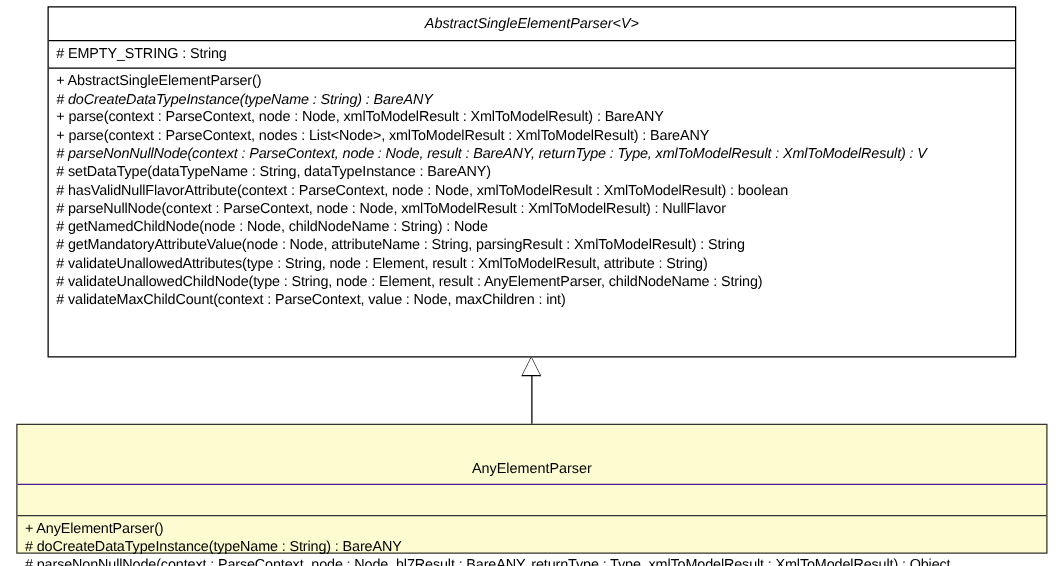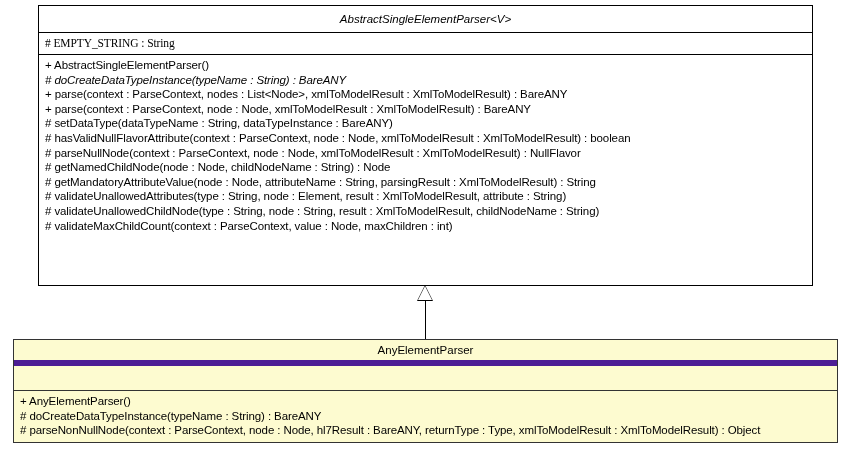--- a/index.html
+++ b/index.html
@@ -36,21 +36,22 @@
     align-items: center;
     justify-content: center;
     border-bottom: 1px solid #000000;
   }
 
   .class-name-row.italic {
     font-style: italic;
   }
 
   .uml-class.filled .class-name-row {
-    border-bottom: 6px solid #4c1d95;
+    border-bottom: 1px solid #4c1d95;
+    margin-top: 22px;
   }
 
   .attr-section {
     box-sizing: border-box;
     border-bottom: 1px solid #000000;
     padding: 3px 5px 3px 6px;
   }
 
   .uml-class.filled .attr-section {
     border-bottom: 1px solid #333333;
@@ -103,35 +104,36 @@
 <body>
 
 <div class="gen-link">
   <div class="gen-stem" style="left:425px; top:299px; height:41px;"></div>
   <div class="gen-triangle-outline" style="left:417px; top:285px;"></div>
   <div class="gen-triangle" style="left:418px; top:286px;"></div>
 </div>
 
 <div class="uml-class" style="left:38px; top:5px; width:775px; height:281px;">
   <div class="class-name-row italic" style="height:27px;">AbstractSingleElementParser&lt;V&gt;</div>
-  <div class="attr-section" style="height:22px;font-family:Liberation Serif, serif;">
+  <div class="attr-section" style="height:22px;">
     <div class="member-line"># EMPTY_STRING : String</div>
   </div>
   <div class="ops-section">
     <div class="member-line">+ AbstractSingleElementParser()</div>
     <div class="member-line italic"># doCreateDataTypeInstance(typeName : String) : BareANY</div>
+    <div class="member-line">+ parse(context : ParseContext, node : Node, xmlToModelResult : XmlToModelResult) : BareANY</div>
     <div class="member-line">+ parse(context : ParseContext, nodes : List&lt;Node&gt;, xmlToModelResult : XmlToModelResult) : BareANY</div>
-    <div class="member-line">+ parse(context : ParseContext, node : Node, xmlToModelResult : XmlToModelResult) : BareANY</div>
+    <div class="member-line italic"># parseNonNullNode(context : ParseContext, node : Node, result : BareANY, returnType : Type, xmlToModelResult : XmlToModelResult) : V</div>
     <div class="member-line"># setDataType(dataTypeName : String, dataTypeInstance : BareANY)</div>
     <div class="member-line"># hasValidNullFlavorAttribute(context : ParseContext, node : Node, xmlToModelResult : XmlToModelResult) : boolean</div>
     <div class="member-line"># parseNullNode(context : ParseContext, node : Node, xmlToModelResult : XmlToModelResult) : NullFlavor</div>
     <div class="member-line"># getNamedChildNode(node : Node, childNodeName : String) : Node</div>
     <div class="member-line"># getMandatoryAttributeValue(node : Node, attributeName : String, parsingResult : XmlToModelResult) : String</div>
     <div class="member-line"># validateUnallowedAttributes(type : String, node : Element, result : XmlToModelResult, attribute : String)</div>
-    <div class="member-line"># validateUnallowedChildNode(type : String, node : String, result : XmlToModelResult, childNodeName : String)</div>
+    <div class="member-line"># validateUnallowedChildNode(type : String, node : Element, result : AnyElementParser, childNodeName : String)</div>
     <div class="member-line"># validateMaxChildCount(context : ParseContext, value : Node, maxChildren : int)</div>
   </div>
 </div>
 
 <div class="uml-class filled" style="left:13px; top:339px; width:825px; height:104px;">
   <div class="class-name-row" style="height:26px;">AnyElementParser</div>
   <div class="attr-section" style="height:25px;"></div>
   <div class="ops-section">
     <div class="member-line">+ AnyElementParser()</div>
     <div class="member-line"># doCreateDataTypeInstance(typeName : String) : BareANY</div>

